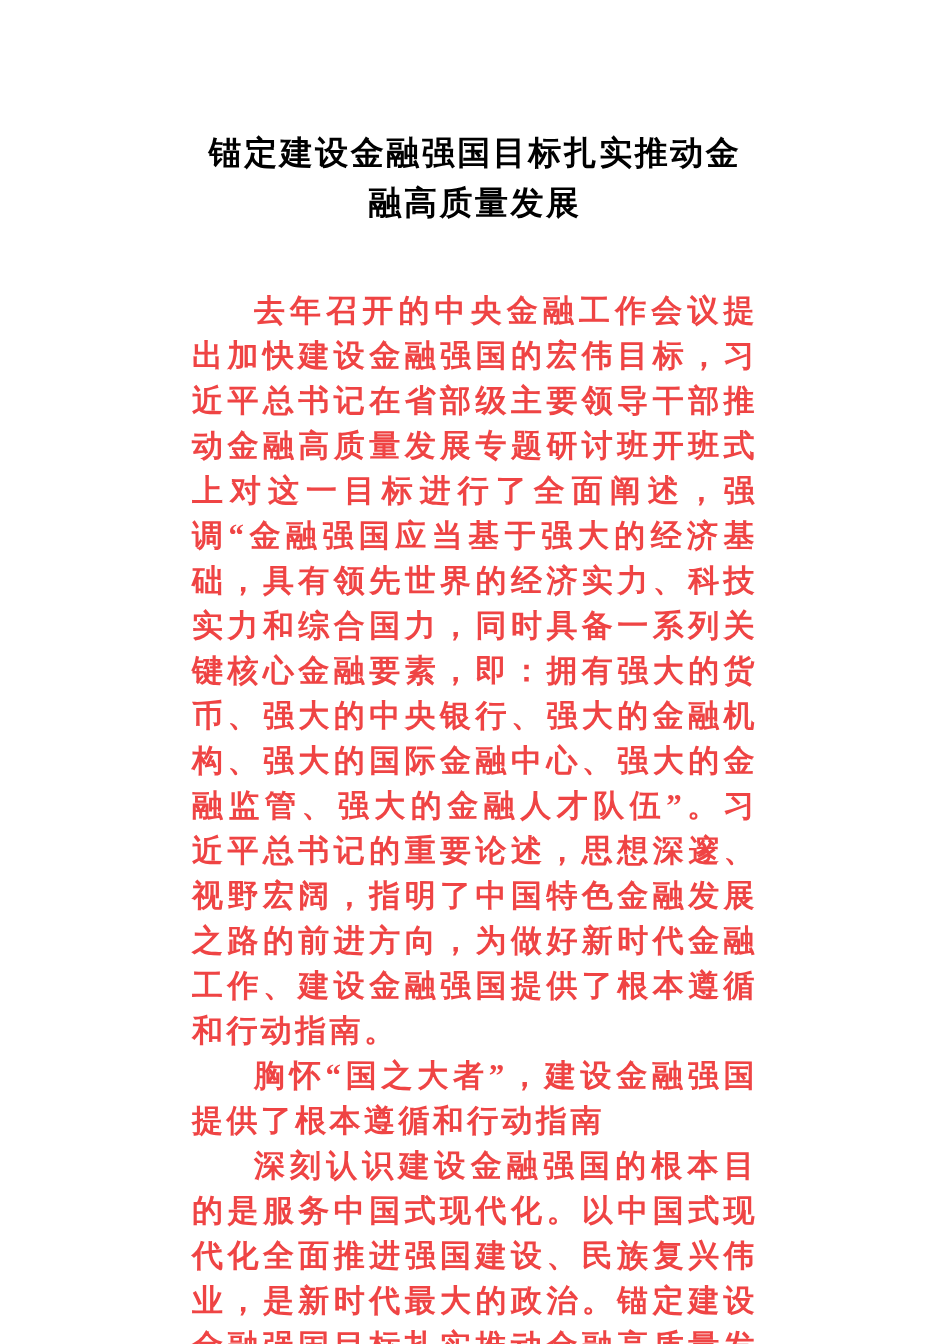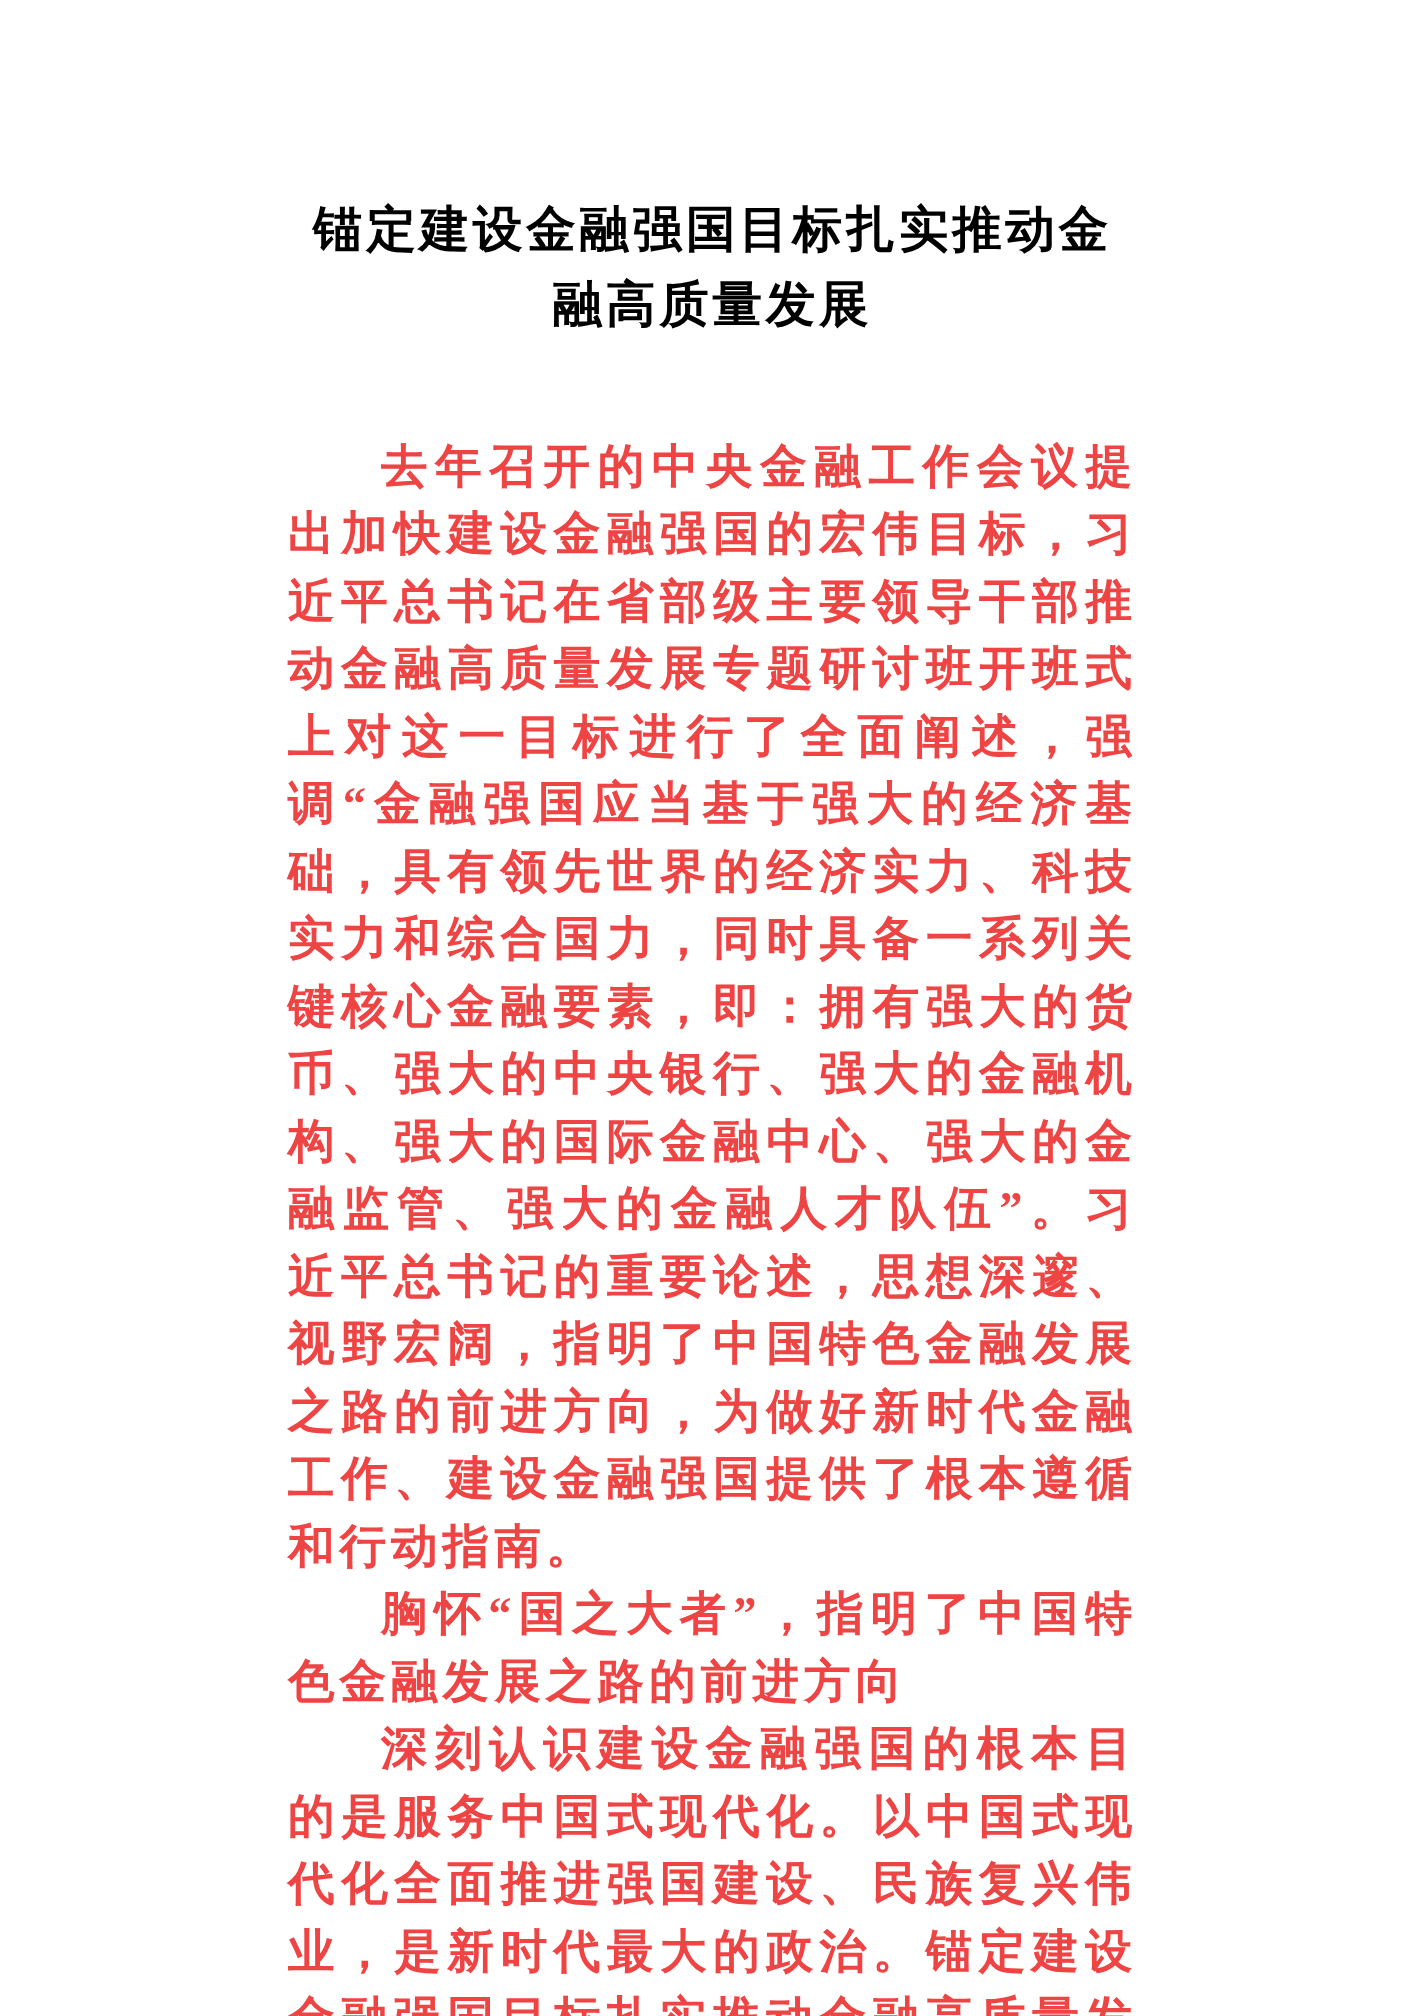--- a/index.html
+++ b/index.html
@@ -43,16 +43,16 @@
   }
 </style>
 </head>
 <body>
 
 <div class="page">
   <h1 class="doc-title">锚定建设金融强国目标扎实推动金融高质量发展</h1>
 
   <div class="doc-body">
     <p class="para">去年召开的中央金融工作会议提出加快建设金融强国的宏伟目标，习近平总书记在省部级主要领导干部推动金融高质量发展专题研讨班开班式上对这一目标进行了全面阐述，强调“金融强国应当基于强大的经济基础，具有领先世界的经济实力、科技实力和综合国力，同时具备一系列关键核心金融要素，即：拥有强大的货币、强大的中央银行、强大的金融机构、强大的国际金融中心、强大的金融监管、强大的金融人才队伍”。习近平总书记的重要论述，思想深邃、视野宏阔，指明了中国特色金融发展之路的前进方向，为做好新时代金融工作、建设金融强国提供了根本遵循和行动指南。</p>
-    <p class="para">胸怀“国之大者”，指明了中国特色金融发展之路的前进方向</p>
+    <p class="para">胸怀“国之大者”，建设金融强国提供了根本遵循和行动指南</p>
     <p class="para">深刻认识建设金融强国的根本目的是服务中国式现代化。以中国式现代化全面推进强国建设、民族复兴伟业，是新时代最大的政治。锚定建设金融强国目标扎实推动金融高质量发展</p>
   </div>
 </div>
 
 </body></html>

